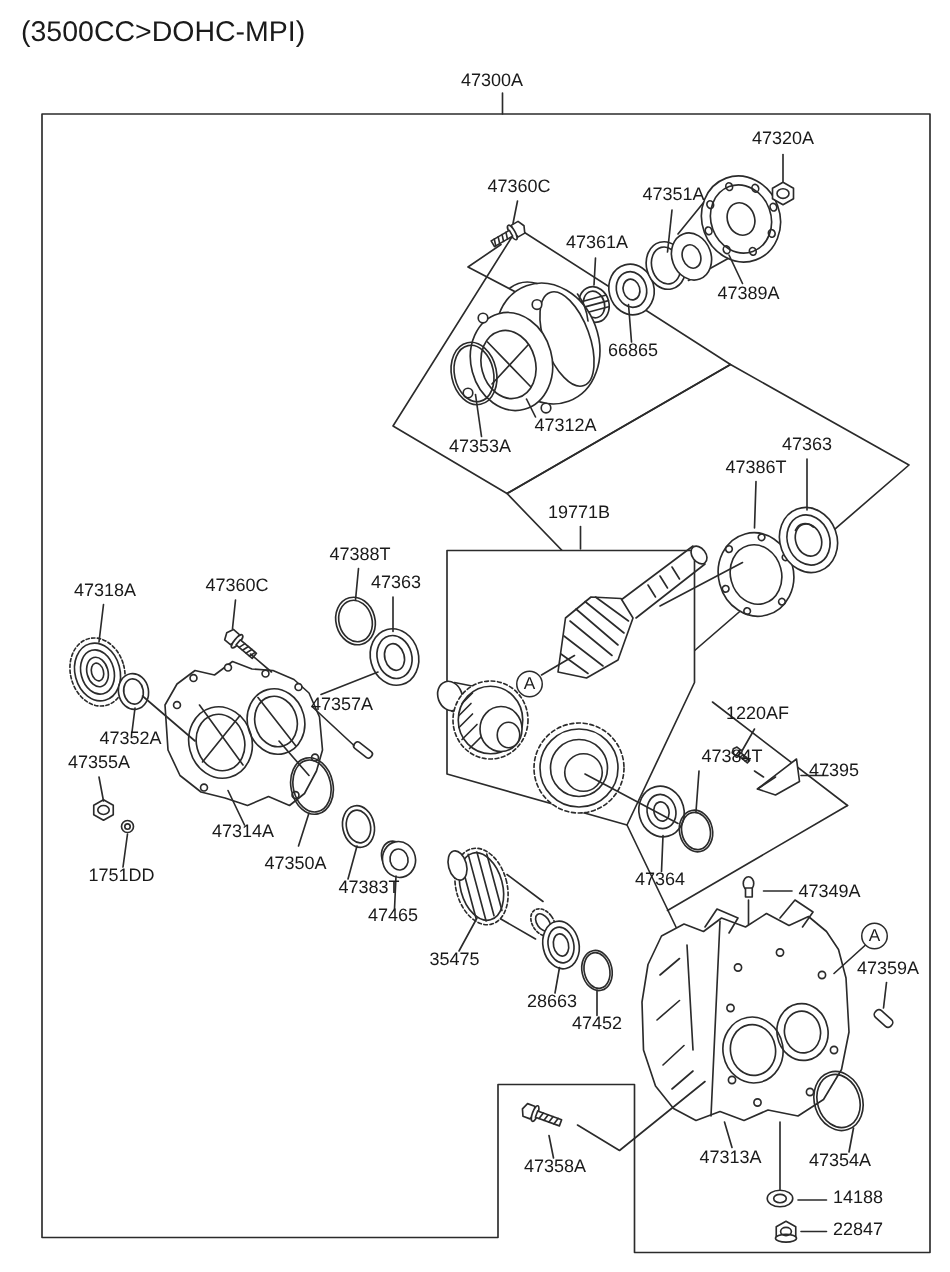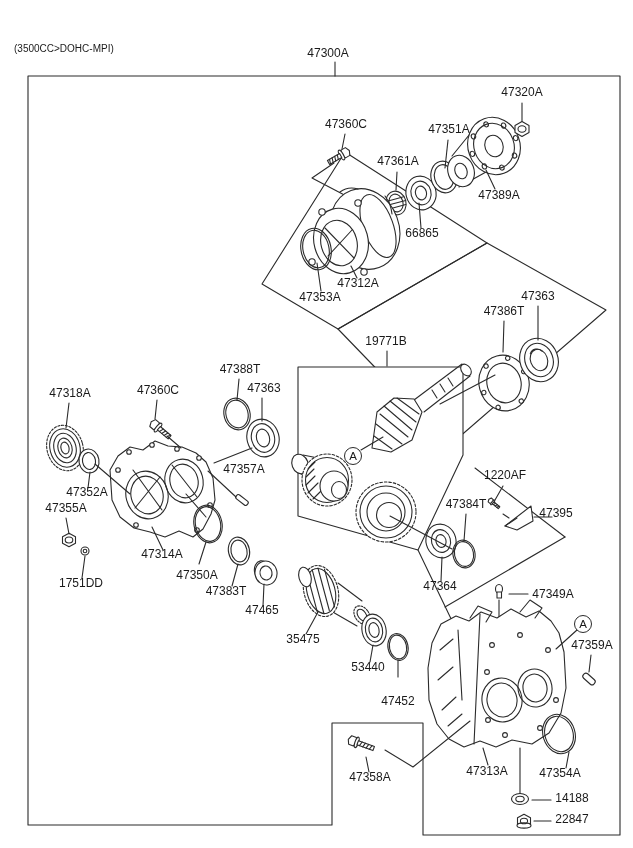--- a/index.html
+++ b/index.html
@@ -1,21 +1,21 @@
 <!DOCTYPE html>
 <html><head>
 <meta charset="utf-8">
 <style>
   html,body{margin:0;padding:0;background:#ffffff;}
   #stage{position:relative;width:633px;height:848px;background:#fff;overflow:hidden;
          font-family:"Liberation Sans", sans-serif;}
   #lineart{position:absolute;left:0;top:0;}
   .lbl{position:absolute;transform:translateX(-50%);font-size:12px;color:#1a1a1a;
        white-space:nowrap;line-height:1;letter-spacing:0;}
-  .title{position:absolute;font-size:10px;color:#1a1a1a;white-space:nowrap;line-height:1;margin-top:32px;}
+  .title{position:absolute;font-size:19px;color:#1a1a1a;white-space:nowrap;line-height:1;}
   .callout{position:absolute;width:18px;height:18px;border:1.3px solid #2b2b2b;border-radius:50%;
            display:flex;align-items:center;justify-content:center;font-size:11.5px;color:#1a1a1a;
            background:#fff;box-sizing:border-box;}
   svg *{vector-effect:non-scaling-stroke;}
 </style>
 </head>
 <body>
 
 <div id="stage">
 
@@ -375,46 +375,46 @@
 
 <div class="title" style="left:14px;top:12px">(3500CC&gt;DOHC-MPI)</div>
 
 <div class="lbl" style="left:328px;top:47px">47300A</div>
 <div class="lbl" style="left:522px;top:86px">47320A</div>
 <div class="lbl" style="left:346px;top:118px">47360C</div>
 <div class="lbl" style="left:449px;top:123px">47351A</div>
 <div class="lbl" style="left:398px;top:155px">47361A</div>
 <div class="lbl" style="left:499px;top:189px">47389A</div>
 <div class="lbl" style="left:422px;top:227px">66865</div>
-<div class="lbl" style="left:358px;top:277px">47312A</div>
+<div class="lbl" style="left:377px;top:277px">47312A</div>
 <div class="lbl" style="left:320px;top:291px">47353A</div>
 <div class="lbl" style="left:538px;top:290px">47363</div>
 <div class="lbl" style="left:504px;top:305px">47386T</div>
 <div class="lbl" style="left:386px;top:335px">19771B</div>
 <div class="lbl" style="left:240px;top:363px">47388T</div>
 <div class="lbl" style="left:264px;top:382px">47363</div>
 <div class="lbl" style="left:70px;top:387px">47318A</div>
 <div class="lbl" style="left:158px;top:384px">47360C</div>
-<div class="lbl" style="left:244px;top:463px">47357A</div>
+<div class="lbl" style="left:228px;top:463px">47357A</div>
 <div class="lbl" style="left:505px;top:469px">1220AF</div>
 <div class="lbl" style="left:87px;top:486px">47352A</div>
-<div class="lbl" style="left:466px;top:498px">47384T</div>
+<div class="lbl" style="left:488px;top:498px">47384T</div>
 <div class="lbl" style="left:66px;top:502px">47355A</div>
 <div class="lbl" style="left:556px;top:507px">47395</div>
 <div class="lbl" style="left:162px;top:548px">47314A</div>
 <div class="lbl" style="left:197px;top:569px">47350A</div>
 <div class="lbl" style="left:81px;top:577px">1751DD</div>
 <div class="lbl" style="left:440px;top:580px">47364</div>
-<div class="lbl" style="left:226px;top:585px">47383T</div>
+<div class="lbl" style="left:246px;top:585px">47383T</div>
 <div class="lbl" style="left:553px;top:588px">47349A</div>
 <div class="lbl" style="left:262px;top:604px">47465</div>
 <div class="lbl" style="left:592px;top:639px">47359A</div>
 <div class="lbl" style="left:303px;top:633px">35475</div>
-<div class="lbl" style="left:368px;top:661px">53440</div>
-<div class="lbl" style="left:398px;top:695px">47452</div>
+<div class="lbl" style="left:368px;top:661px">28663</div>
+<div class="lbl" style="left:398px;top:676px">47452</div>
 <div class="lbl" style="left:487px;top:765px">47313A</div>
 <div class="lbl" style="left:560px;top:767px">47354A</div>
 <div class="lbl" style="left:370px;top:771px">47358A</div>
 <div class="lbl" style="left:572px;top:792px">14188</div>
 <div class="lbl" style="left:572px;top:813px">22847</div>
 
 <div class="callout" style="left:344px;top:447px">A</div>
 <div class="callout" style="left:574px;top:615px">A</div>
 
 </div>

